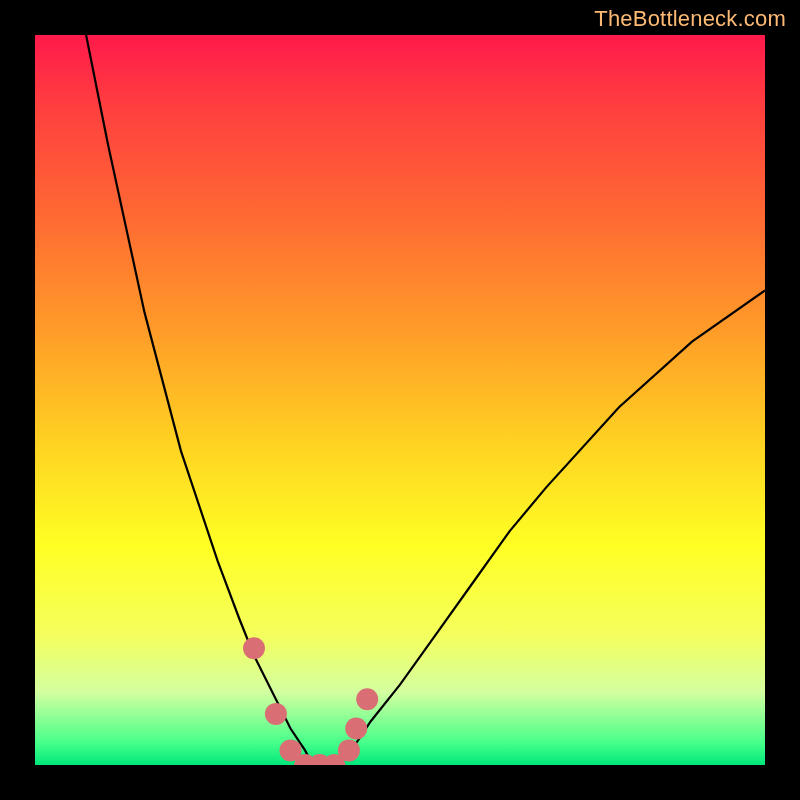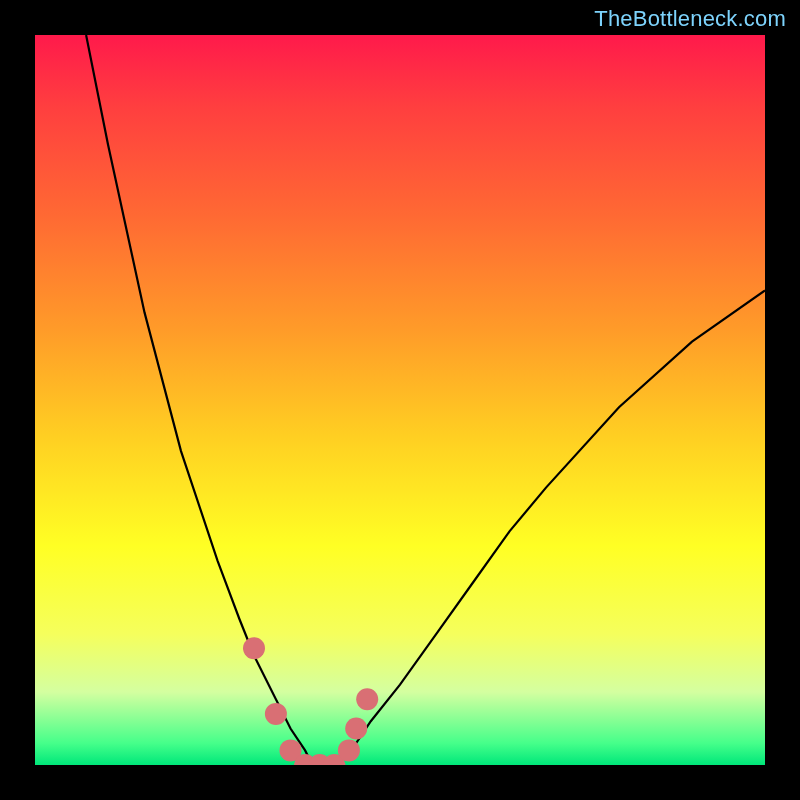--- a/index.html
+++ b/index.html
@@ -35,21 +35,21 @@
       #f5ff5c 82%,
       #d4ffa0 90%,
       #46ff8a 97%,
       #00e77a 100%
     );
   }
   .watermark {
     position: absolute;
     top: 6px;
     right: 14px;
-    color: #7dd3fc;
+    color: #fdba74;
     font-size: 22px;
     font-weight: 500;
     letter-spacing: 0.2px;
   }
   svg.curve {
     position: absolute;
     top: 0;
     left: 0;
     width: 730px;
     height: 730px;

